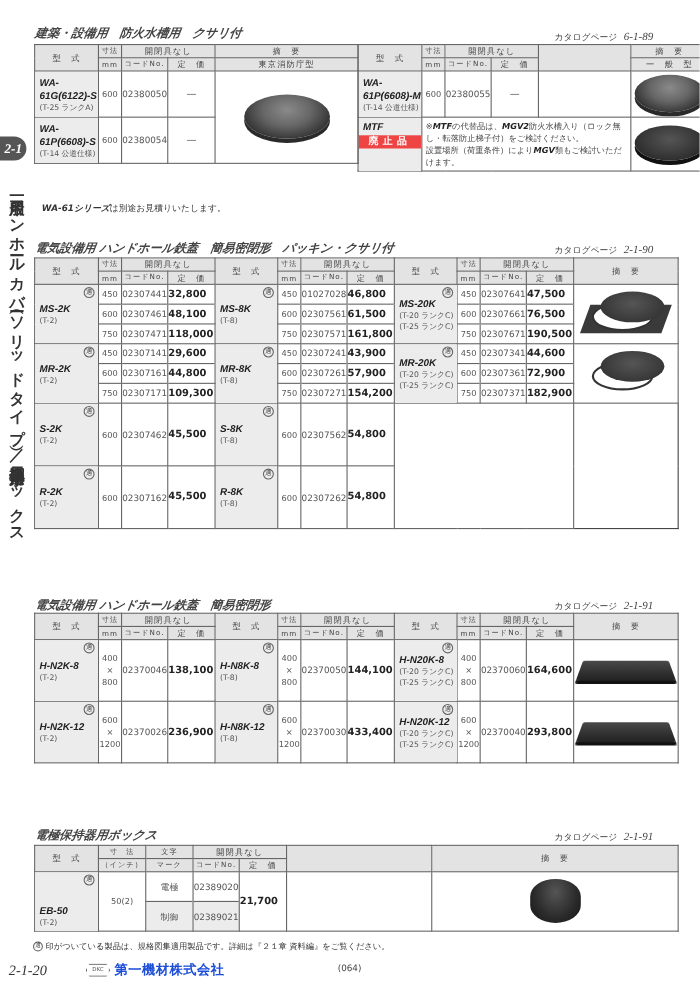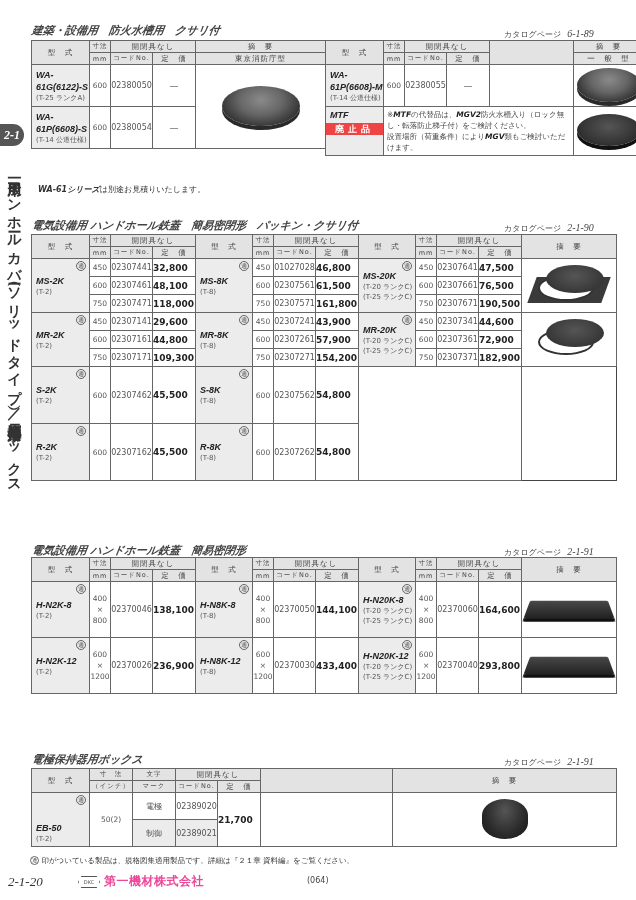--- a/index.html
+++ b/index.html
@@ -37,21 +37,21 @@
   .hinge-cover .ring { position: absolute; left: 8px; top: 10px; width: 56px; height: 26px; border-radius: 50%; background: #fff; border: 2px solid #333; }
   .hinge-cover .lid { position: absolute; left: 16px; top: 0; width: 58px; height: 28px; border-radius: 50%; background: radial-gradient(ellipse at 50% 40%, #555, #2b2b2b); }
   .rect-cover { display: inline-block; width: 84px; height: 22px; background: linear-gradient(#4a4a4a, #222); transform: perspective(80px) rotateX(35deg); border-radius: 2px; box-shadow: 0 3px 0 #111; }
   .eb-box { display: inline-block; width: 46px; height: 40px; border-radius: 50% / 40%; background: radial-gradient(ellipse at 50% 30%, #555, #2a2a2a 60%, #151515); }
 
   .footnote-wa { position: absolute; left: 38px; top: 151px; font-size: 8px; color: #333; white-space: nowrap; margin-top: 33px; }
   .footnote-wa b { font-style: italic; }
   .footnote-std { position: absolute; left: 30px; top: 856px; font-size: 7.5px; color: #333; white-space: nowrap; }
   .footer-page { position: absolute; left: 8px; top: 874px; font-family: "Liberation Serif", serif; font-style: italic; font-size: 13px; color: #333; }
   .footer-logo { position: absolute; left: 78px; top: 876px; width: 22px; height: 12px; border: 1px solid #555; transform: rotate(0deg); font-size: 5px; line-height: 10px; text-align: center; color: #555; clip-path: polygon(15% 0, 85% 0, 100% 50%, 85% 100%, 15% 100%, 0 50%); background: #fff; }
-  .footer-company { position: absolute; left: 104px; top: 873px; font-size: 12px; font-weight: bold; color: #ec4899; letter-spacing: 0.5px; text-align: right; }
+  .footer-company { position: absolute; left: 104px; top: 873px; font-size: 12px; font-weight: bold; color: #1d4ed8; letter-spacing: 0.5px; text-align: right; }
   .footer-num { position: absolute; left: 307px; top: 876px; font-size: 8px; color: #444; }
 
   .mtf-note { text-align: left !important; padding: 2px 3px; font-size: 7.5px; line-height: 11px; white-space: normal; color: #444; }
   .mtf-note b { font-style: italic; color: #222; }
   .obsolete { display: block; background: #ef4444; color: #fff; text-align: center; font-weight: bold; font-size: 9px; letter-spacing: 4px; margin: 2px -4px; line-height: 12px; }
 </style>
 </head>
 <body>
 
 <div class="side-tab">2-1</div>

